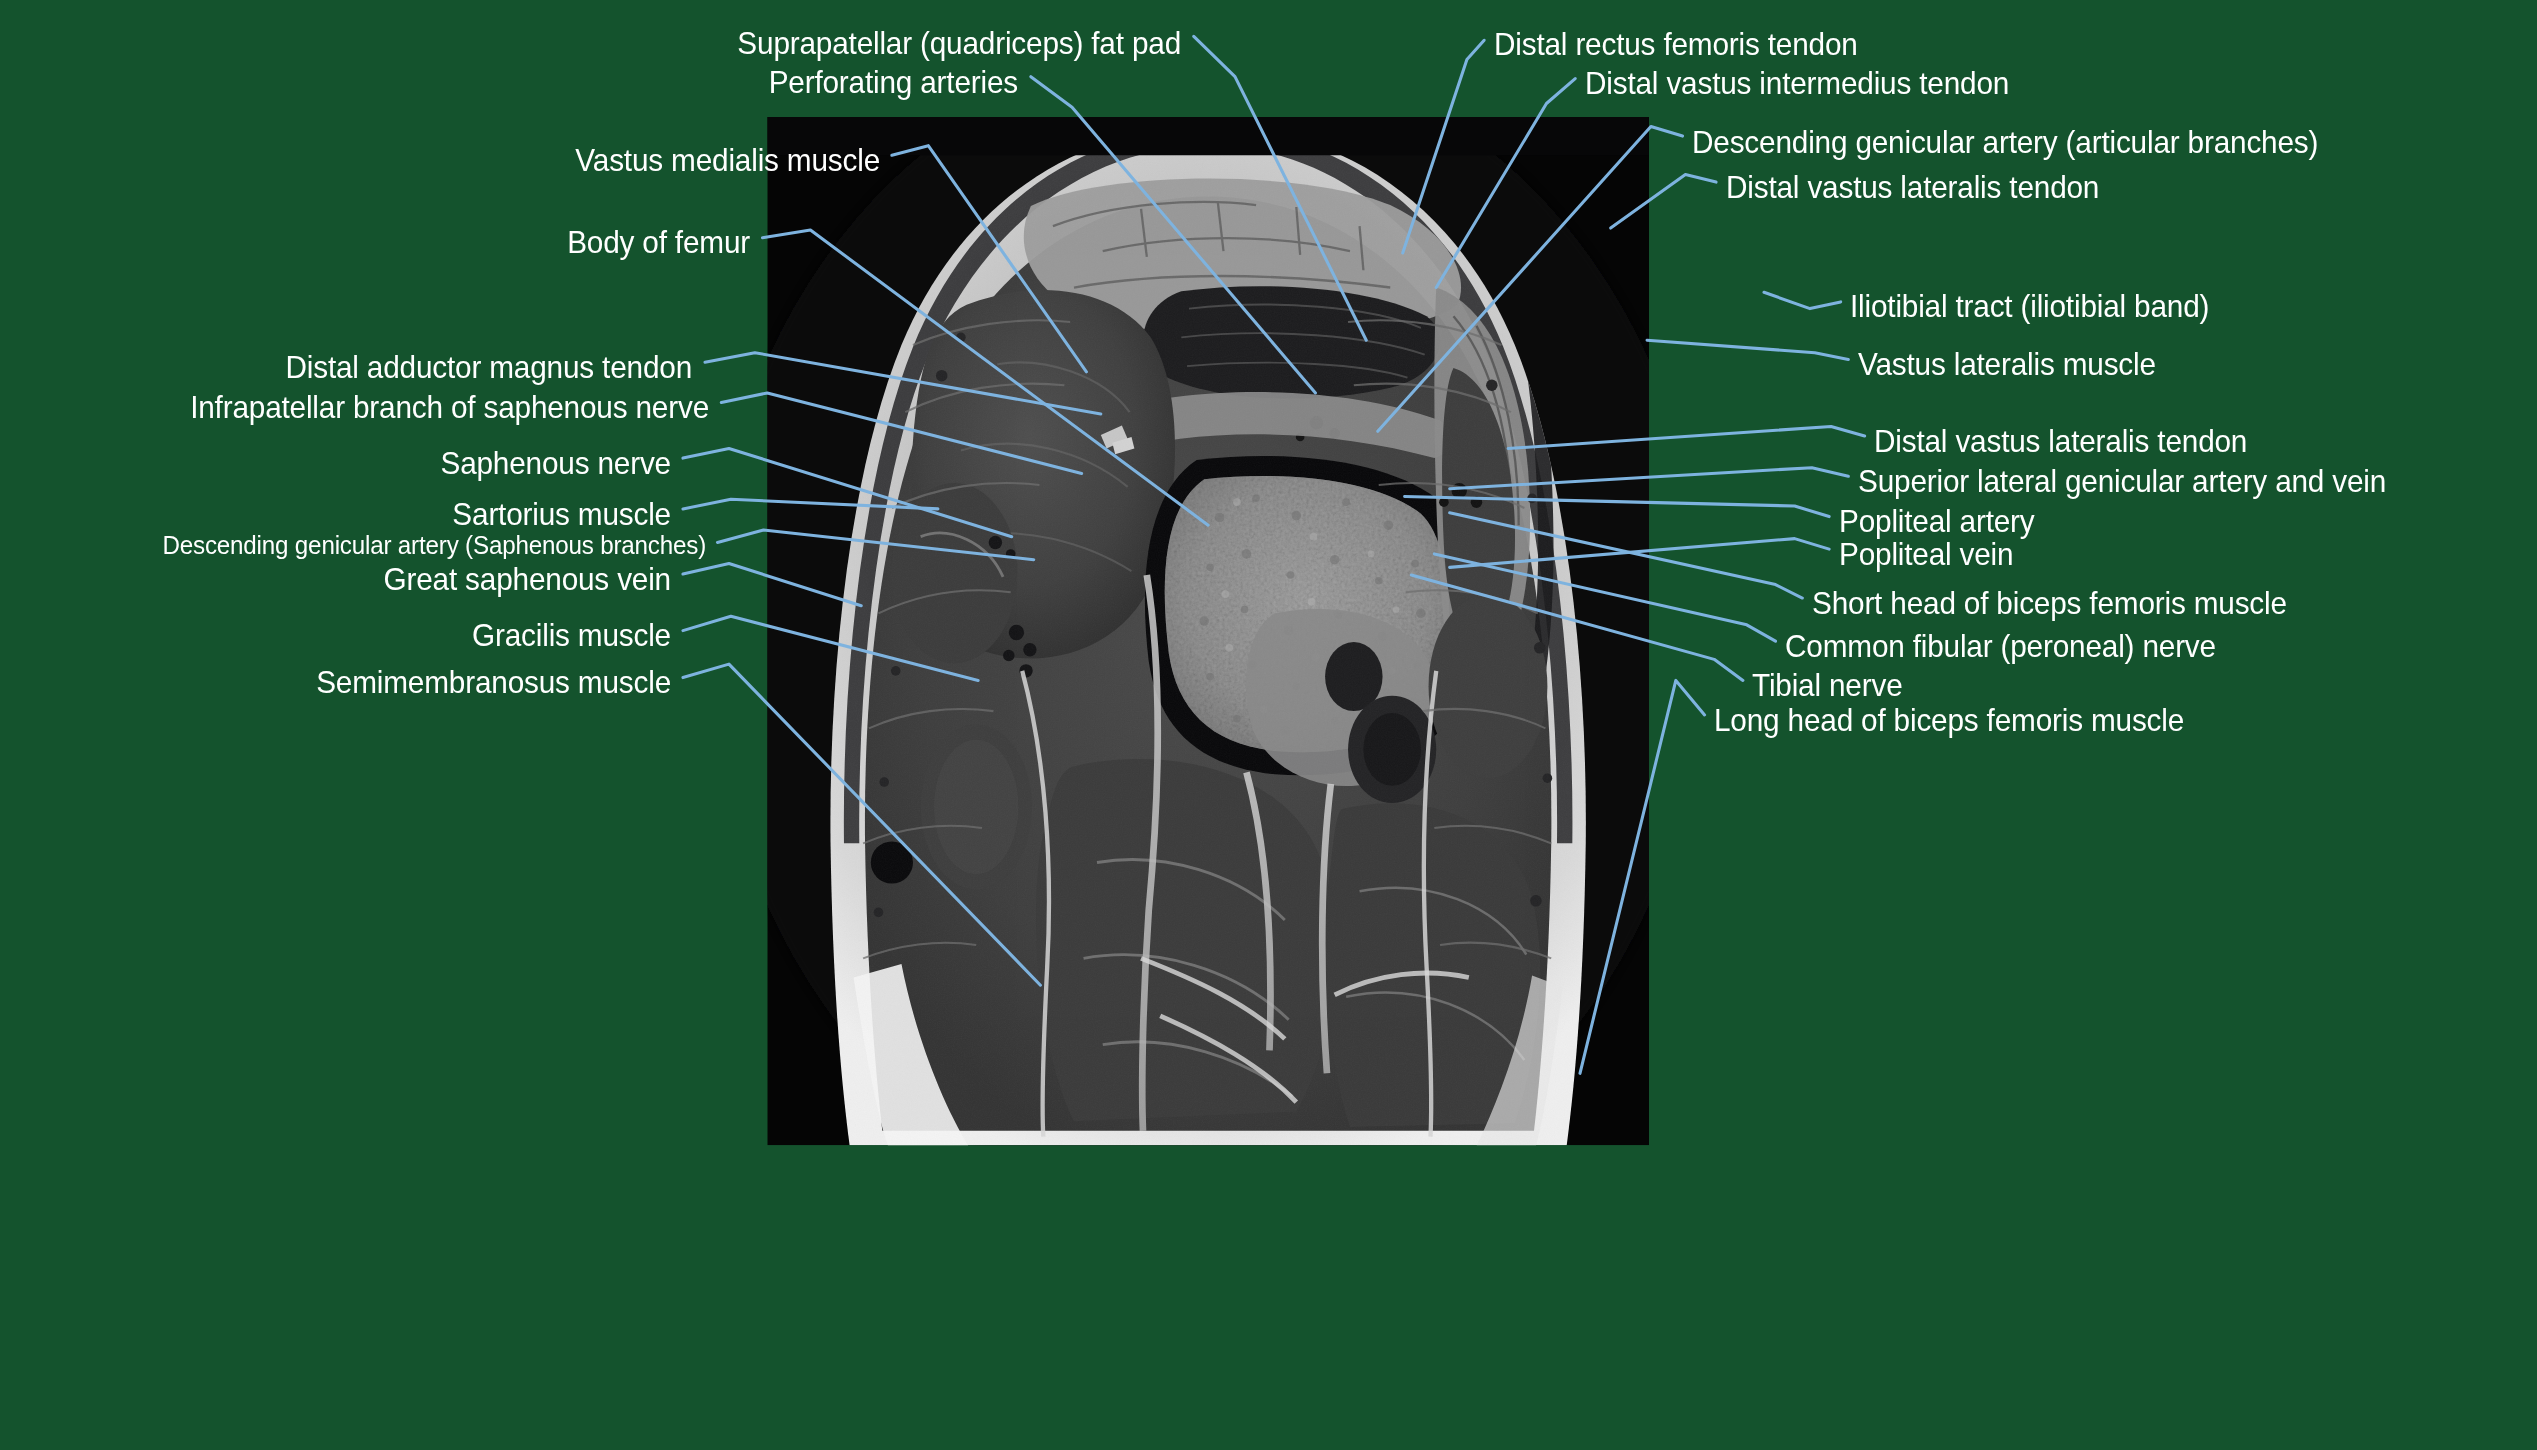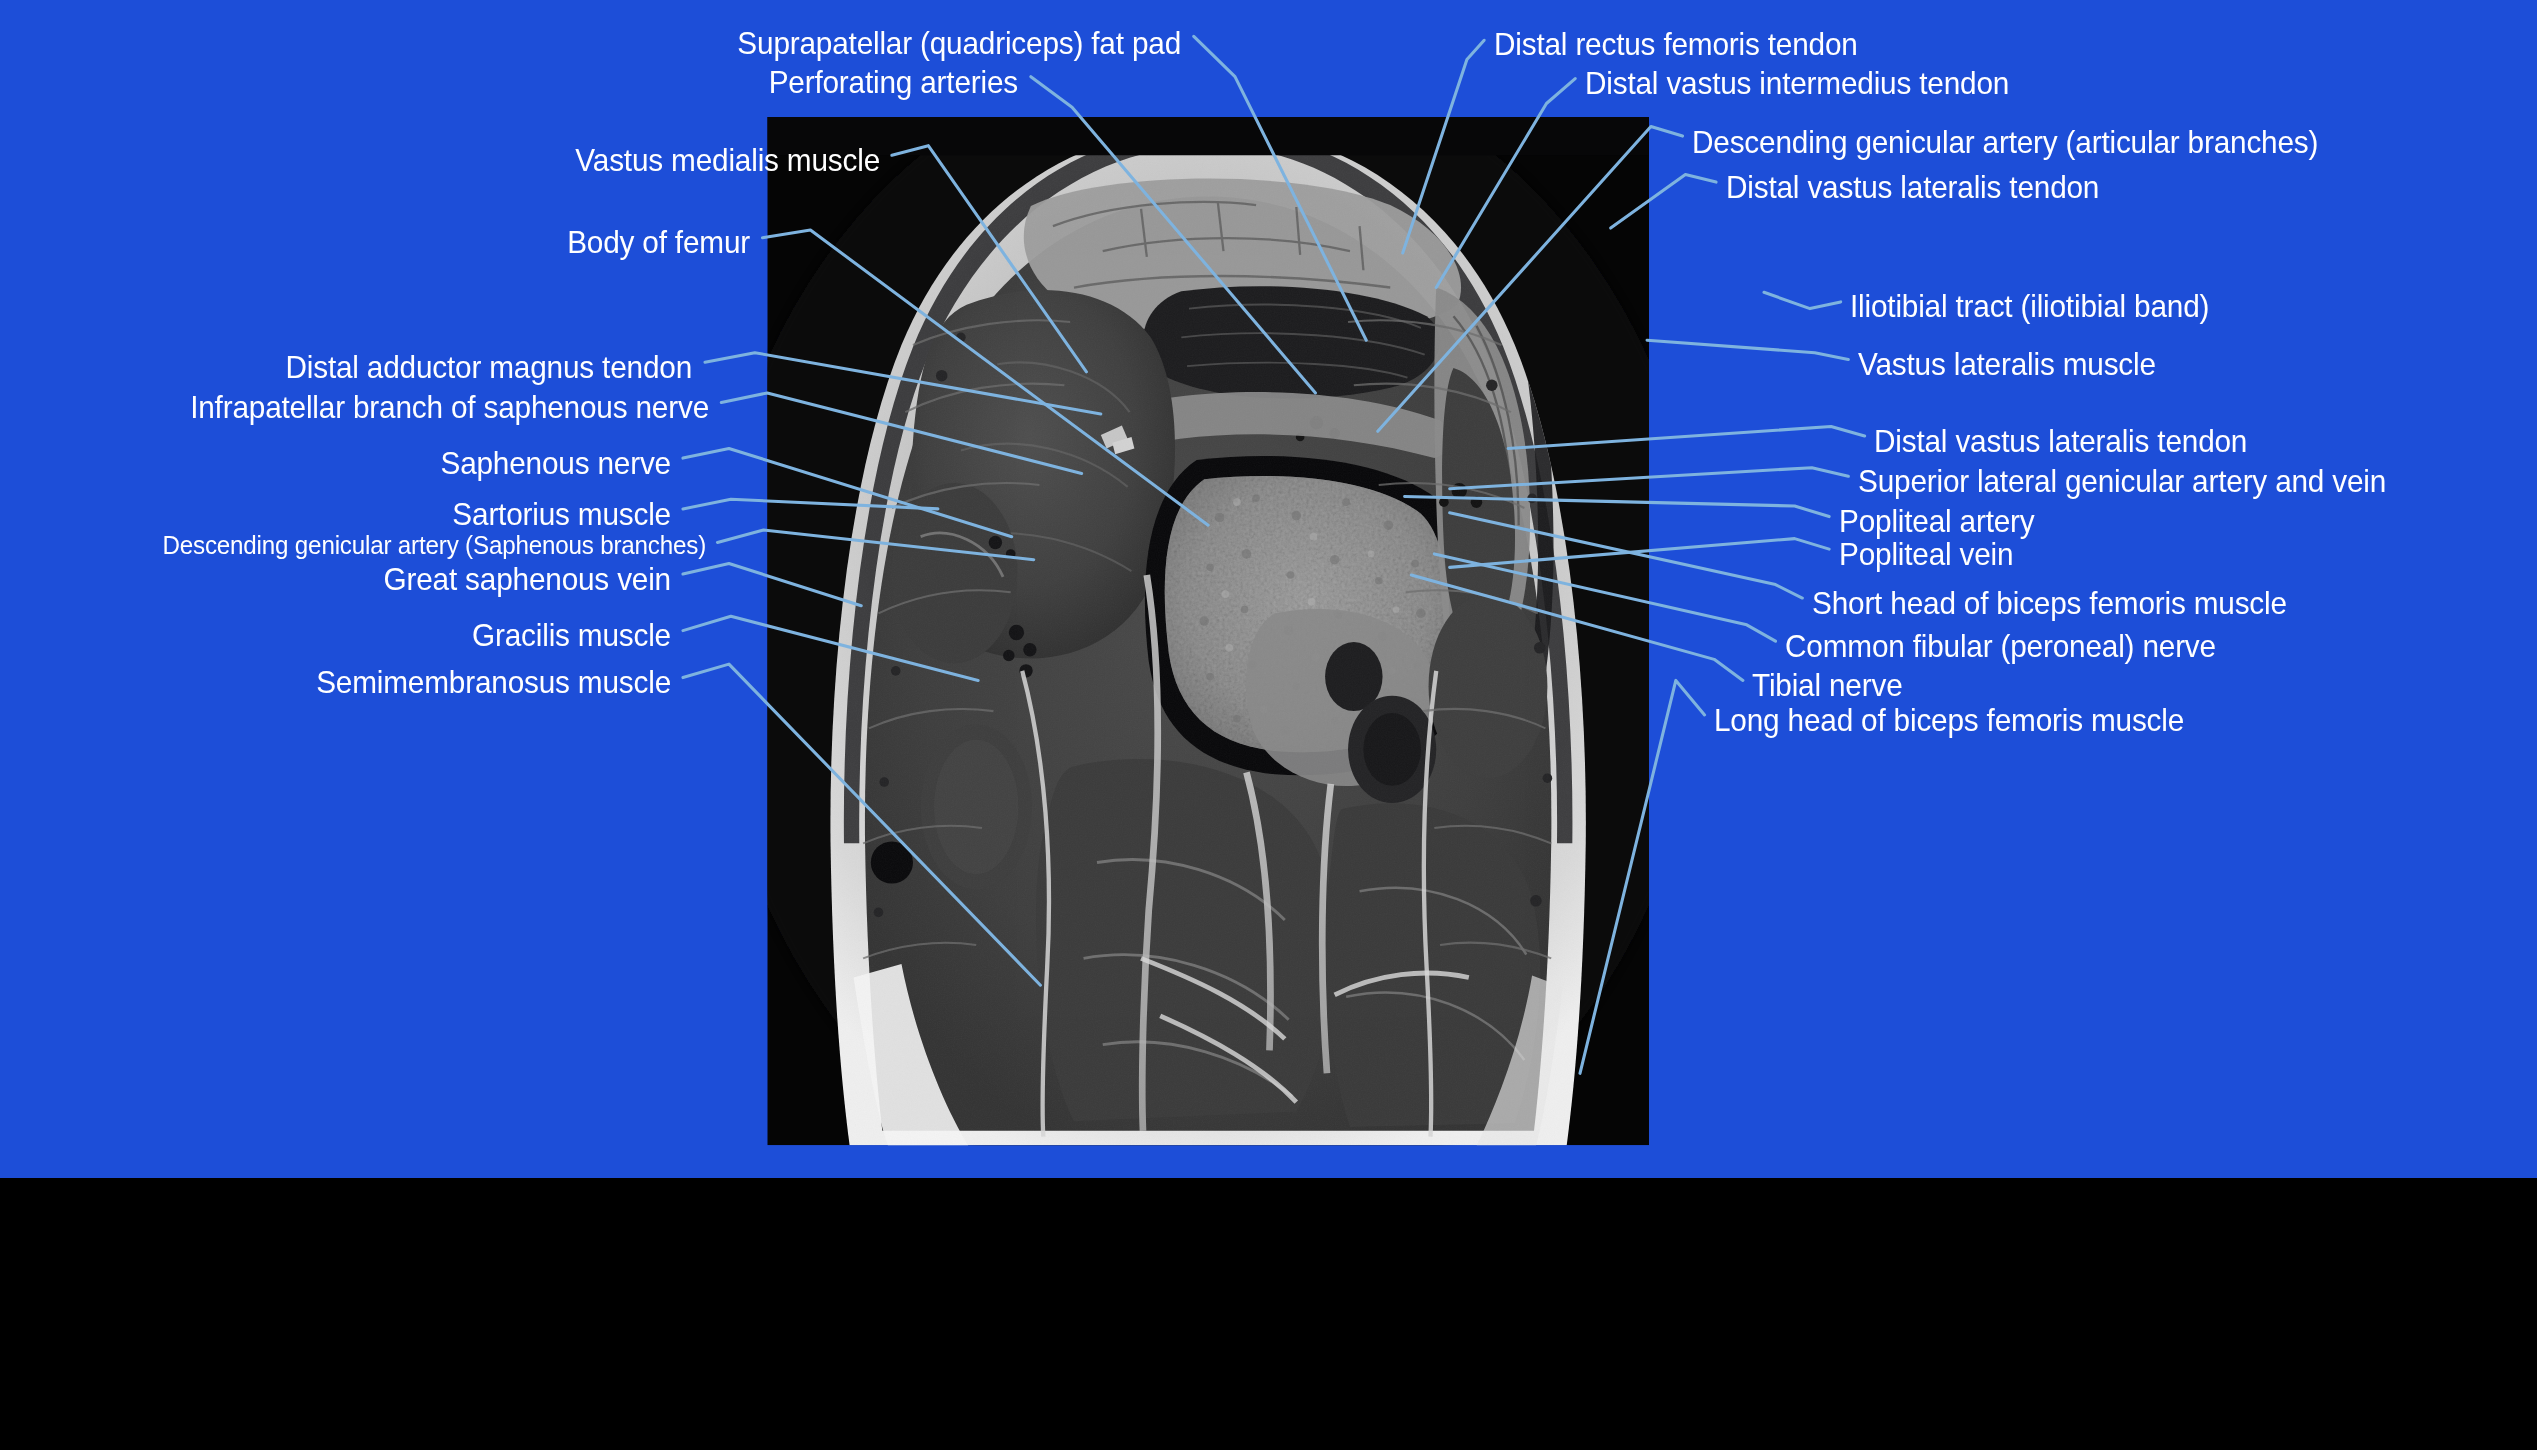--- a/index.html
+++ b/index.html
@@ -3,22 +3,22 @@
 <meta charset="utf-8">
 <style>
   html, body {
     margin: 0;
     padding: 0;
     background: #000;
   }
   #figure {
     position: relative;
     width: 2538px;
-    height: 1178px;
-    background: #1d4ed8;
+    height: 1450px;
+    background: #14532d;
     overflow: hidden;
     font-family: "Liberation Sans", sans-serif;
     -webkit-font-smoothing: antialiased;
   }
   #mri-layer, #leader-layer, #label-layer {
     position: absolute;
     left: 0;
     top: 0;
     width: 2538px;
     height: 1450px;

